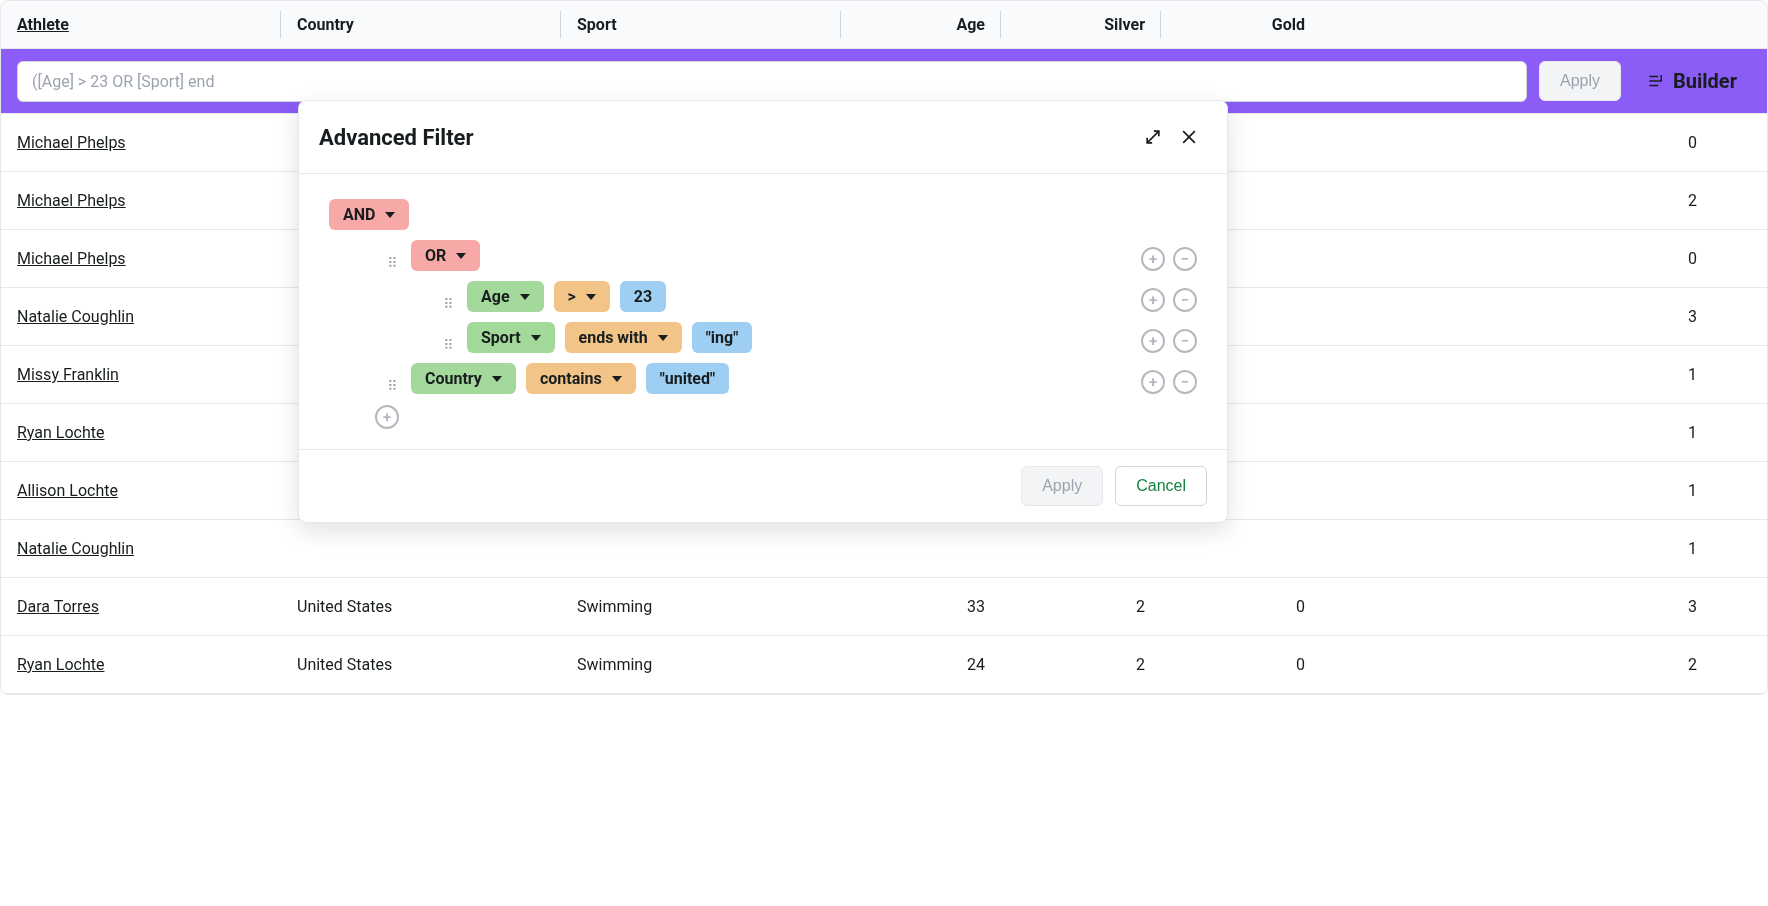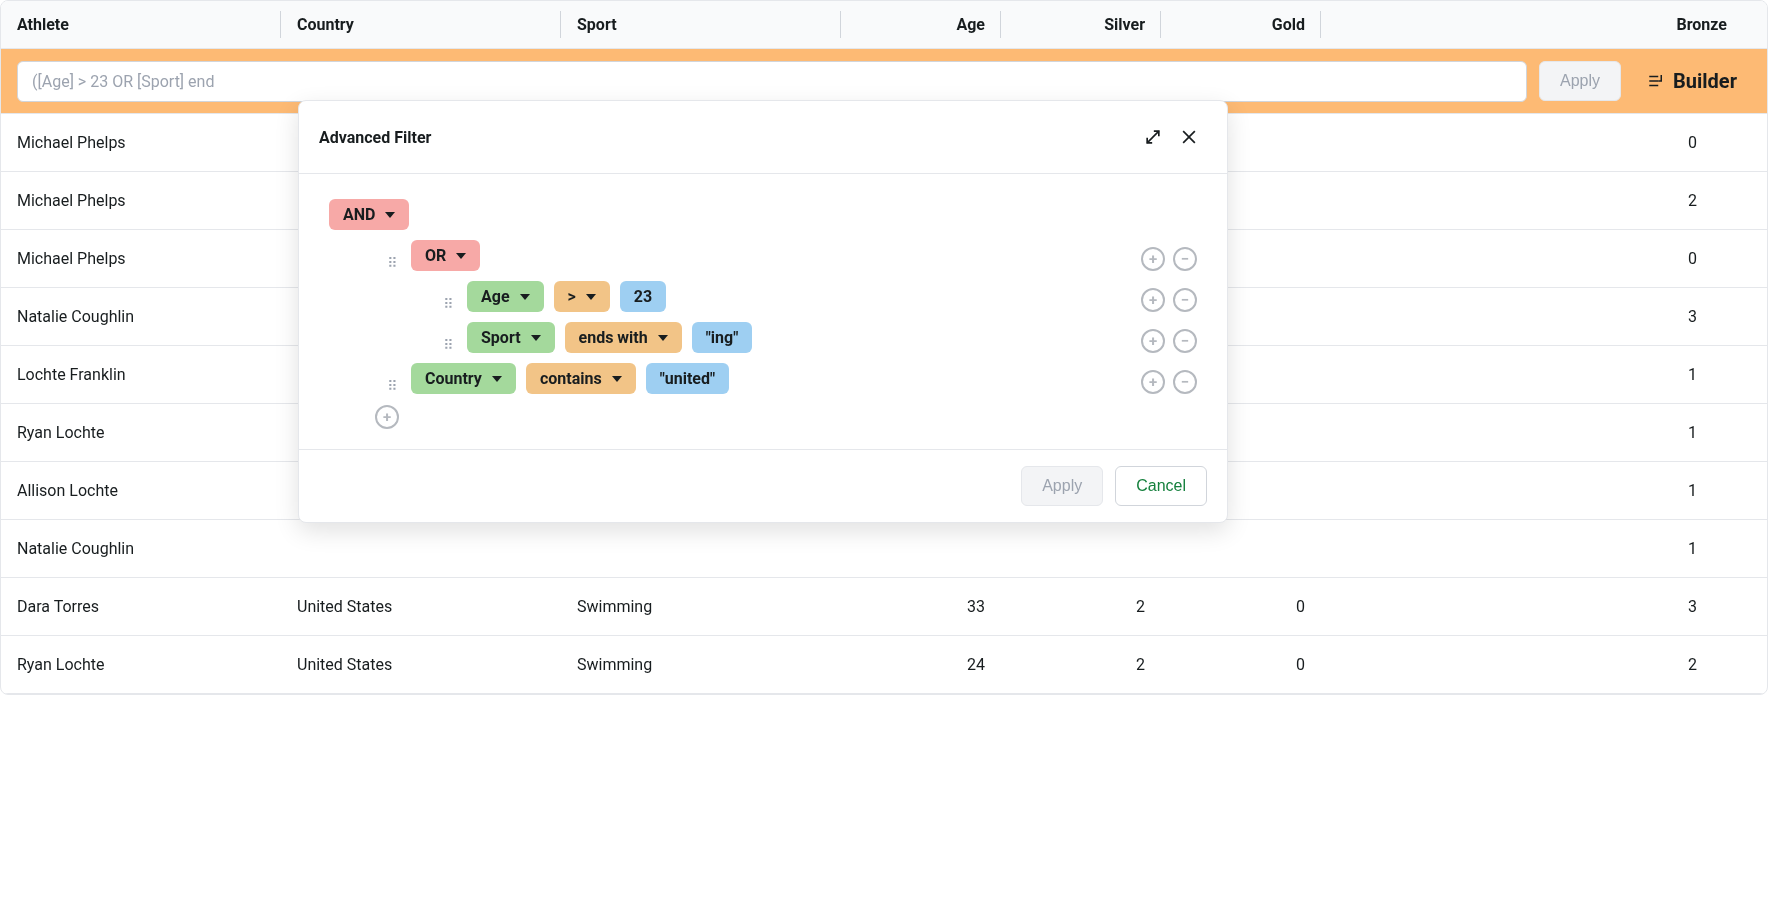--- a/index.html
+++ b/index.html
@@ -31,34 +31,34 @@
   }
   .header-cell:not(:last-child)::after {
     content: "";
     position: absolute;
     right: 0;
     top: 10px;
     bottom: 10px;
     width: 1px;
     background: #d1d5db;
   }
-  .col-athlete { width: 280px; }
+  .col-athlete { width: 280px; text-decoration: underline; }
   .col-country { width: 280px; }
   .col-sport   { width: 280px; }
   .col-age     { width: 160px; text-align: right; }
   .col-gold    { width: 160px; text-align: right; }
   .col-silver  { width: 160px; text-align: right; }
   .col-bronze  { flex: 1;       text-align: right; padding-right: 40px;}
   .filter-bar-row {
     display: flex;
     align-items: center;
     padding: 10px 16px;
     gap: 12px;
     border-bottom: 1px solid #e5e7eb;
-    background: #fdba74;
+    background: #8b5cf6;
   }
   .filter-input {
     flex: 1;
     border: 1px solid #d1d5db;
     border-radius: 6px;
     padding: 10px 14px;
     font-size: 16px;
     color: #9ca3af;
     background: #fff;
     text-overflow: ellipsis;
@@ -118,21 +118,21 @@
     box-shadow: 0 8px 24px rgba(0,0,0,0.12);
     z-index: 10;
   }
   .popup-header {
     display: flex;
     align-items: center;
     padding: 18px 20px;
     border-bottom: 1px solid #e5e7eb;
   }
   .popup-title {
-    font-size: 16px;
+    font-size: 22px;
     font-weight: 700;
     flex: 1;
   }
   .popup-header-icon {
     width: 36px;
     height: 36px;
     display: flex;
     align-items: center;
     justify-content: center;
     border-radius: 4px;
@@ -241,21 +241,20 @@
 
 <div class="grid-wrap">
 
   <div class="header-row">
     <div class="header-cell col-athlete">Athlete</div>
     <div class="header-cell col-country">Country</div>
     <div class="header-cell col-sport">Sport</div>
     <div class="header-cell col-age">Age</div>
     <div class="header-cell col-silver">Silver</div>
     <div class="header-cell col-gold">Gold</div>
-    <div class="header-cell col-bronze">Bronze</div>
   </div>
 
   <div class="filter-bar-row">
     <div class="filter-input">([Age] &gt; 23 OR [Sport] end</div>
     <button class="apply-btn">Apply</button>
     <div class="builder-btn">
       <span class="builder-icon">
         <svg viewBox="0 0 24 24" width="18" height="18" fill="none" stroke="#181d1f" stroke-width="2">
           <line x1="3" y1="6" x2="15" y2="6"></line>
             <line x1="3" y1="12" x2="15" y2="12"></line>
@@ -298,21 +297,21 @@
       <div class="data-row">
         <div class="data-cell col-athlete">Natalie Coughlin</div>
         <div class="data-cell col-country"></div>
         <div class="data-cell col-sport"></div>
         <div class="data-cell col-age"></div>
         <div class="data-cell col-gold"></div>
         <div class="data-cell col-silver"></div>
         <div class="data-cell col-bronze">3</div>
       </div>
       <div class="data-row">
-        <div class="data-cell col-athlete">Lochte Franklin</div>
+        <div class="data-cell col-athlete">Missy Franklin</div>
         <div class="data-cell col-country"></div>
         <div class="data-cell col-sport"></div>
         <div class="data-cell col-age"></div>
         <div class="data-cell col-gold"></div>
         <div class="data-cell col-silver"></div>
         <div class="data-cell col-bronze">1</div>
       </div>
       <div class="data-row">
         <div class="data-cell col-athlete">Ryan Lochte</div>
         <div class="data-cell col-country"></div>

